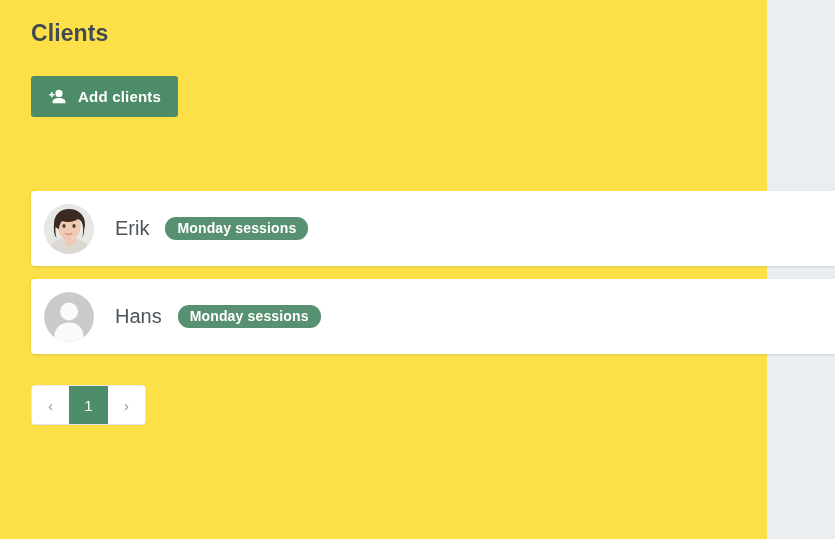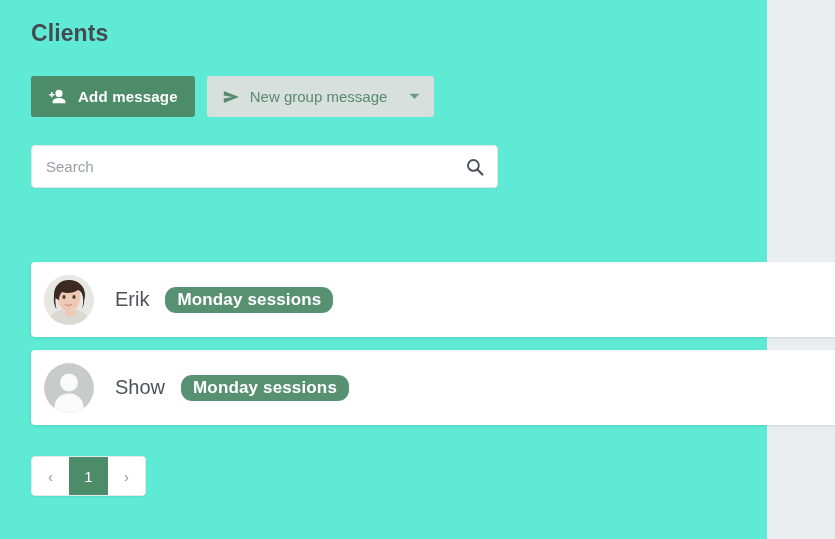--- a/index.html
+++ b/index.html
@@ -14,21 +14,21 @@
     font-family: "Liberation Sans", sans-serif;
     -webkit-font-smoothing: antialiased;
   }
 
   .page {
     position: relative;
     width: 767px;
     height: 539px;
     box-sizing: border-box;
     padding: 0 0 8px 31px;
-    background: #5eead4;
+    background: #fde047;
   }
 
   
   .page-title {
     margin: 0;
     padding-top: 16px;
     font-size: 23px;
     line-height: 34px;
     font-weight: bold;
     color: #434a51;
@@ -151,21 +151,21 @@
     font-size: 20px;
     color: #4c5359;
     white-space: nowrap;
   }
 
   .badge {
     margin-left: 16px;
     display: inline-block;
     background: #589171;
     color: #ffffff;
-    font-size: 17px;
+    font-size: 14px;
     font-weight: bold;
     letter-spacing: 0.15px;
     border-radius: 11px;
     padding: 4px 12px 5px;
     line-height: 1;
     white-space: nowrap;
   }
 
   
   .footer {
@@ -243,48 +243,26 @@
   <div class="actions">
 
     <button class="btn btn-primary">
       <span class="icon icon-person-add">
         <svg width="19" height="15" viewBox="0 0 19 15" xmlns="http://www.w3.org/2000/svg">
           <circle cx="11" cy="4.4" r="3.6" fill="#ffffff"></circle>
           <path d="M11 9.1c-3.1 0-6.4 1.5-6.4 3.3v1.9h12.8v-1.9c0-1.8-3.3-3.3-6.4-3.3z" fill="#ffffff"></path>
           <path d="M3.1 3.0v1.9H1.2v1.5h1.9v1.9h1.5V6.4h1.9V4.9H4.6V3.0z" fill="#ffffff"></path>
         </svg>
       </span>
-      <span>Add message</span>
+      <span>Add clients</span>
     </button>
 
-    <button class="btn btn-secondary">
-      <span class="icon icon-send">
-        <svg width="17" height="14" viewBox="0 0 17 14" xmlns="http://www.w3.org/2000/svg">
-          <path d="M0.8 1.1 L16 7 L0.8 12.9 L0.8 8.6 L9.2 7 L0.8 5.4 Z" fill="#598a70"></path>
-        </svg>
-      </span>
-      <span>New group message</span>
-      <span class="icon icon-caret-down">
-        <svg width="11" height="7" viewBox="0 0 11 7" xmlns="http://www.w3.org/2000/svg">
-          <path d="M0.5 0.8 L5.5 6.0 L10.5 0.8 Z" fill="#6e9b83"></path>
-        </svg>
-      </span>
-    </button>
 
   </div>
 
-  <div class="search-wrap">
-    <input class="search-input" type="text" placeholder="Search" style="">
-    <span class="search-icon">
-      <svg width="18" height="18" viewBox="0 0 18 18" xmlns="http://www.w3.org/2000/svg">
-        <circle cx="7.4" cy="7.4" r="5.4" fill="none" stroke="#4a5057" stroke-width="1.9"></circle>
-        <line x1="11.4" y1="11.6" x2="16.4" y2="16.6" stroke="#4a5057" stroke-width="2.1" stroke-linecap="round"></line>
-      </svg>
-    </span>
-  </div>
 
   <div class="client-list">
 
     <div class="client-row">
       <div class="avatar">
         <svg width="50" height="50" viewBox="0 0 50 50" xmlns="http://www.w3.org/2000/svg">
           <defs>
             <clipPath id="c1">
                 <circle cx="25" cy="25" r="25"></circle>
               </clipPath>
@@ -308,21 +286,21 @@
     </div>
 
     <div class="client-row">
       <div class="avatar">
         <svg width="50" height="50" viewBox="0 0 50 50" xmlns="http://www.w3.org/2000/svg">
           <circle cx="25" cy="25" r="25" fill="#c9cbcb"></circle>
           <circle cx="25" cy="19.5" r="9" fill="#fafafa"></circle>
           <path d="M25 30.5c-8.5 0-14.5 6-14.5 13.5 0 .8 0 1.6.1 2.4 4 2.3 9 3.6 14.4 3.6s10.4-1.3 14.4-3.6c.1-.8.1-1.6.1-2.4 0-7.5-6-13.5-14.5-13.5z" fill="#fafafa"></path>
         </svg>
       </div>
-      <span class="client-name">Show</span>
+      <span class="client-name">Hans</span>
       <span class="badge">Monday sessions</span>
     </div>
 
   </div>
 
   <div class="footer">
 
     <div class="pagination">
       <button class="page-btn">‹</button>
       <button class="page-btn active">1</button>

